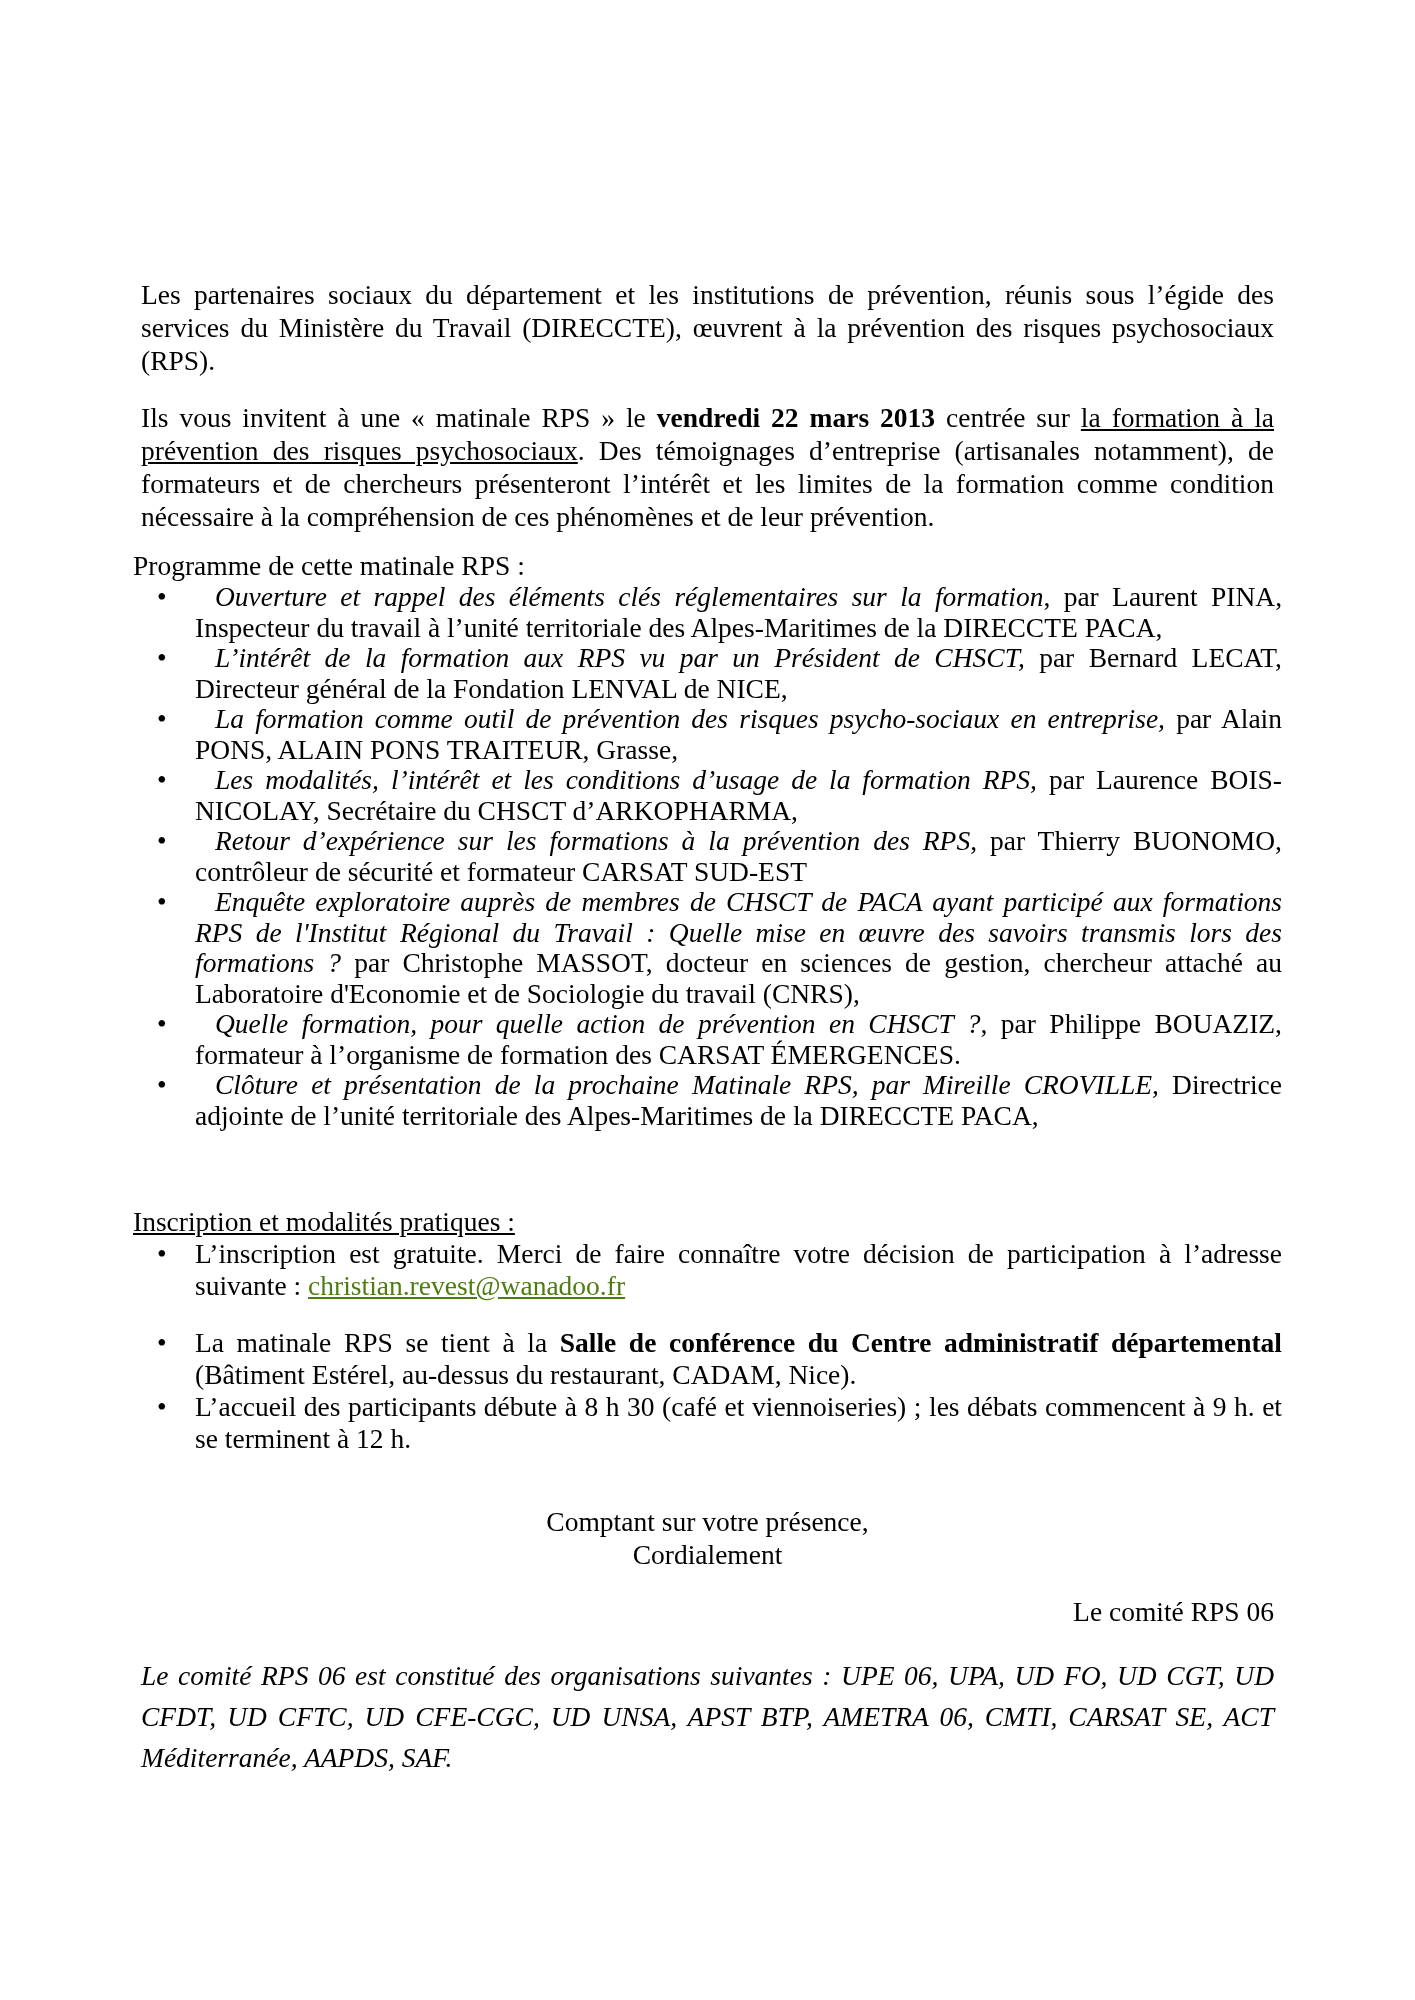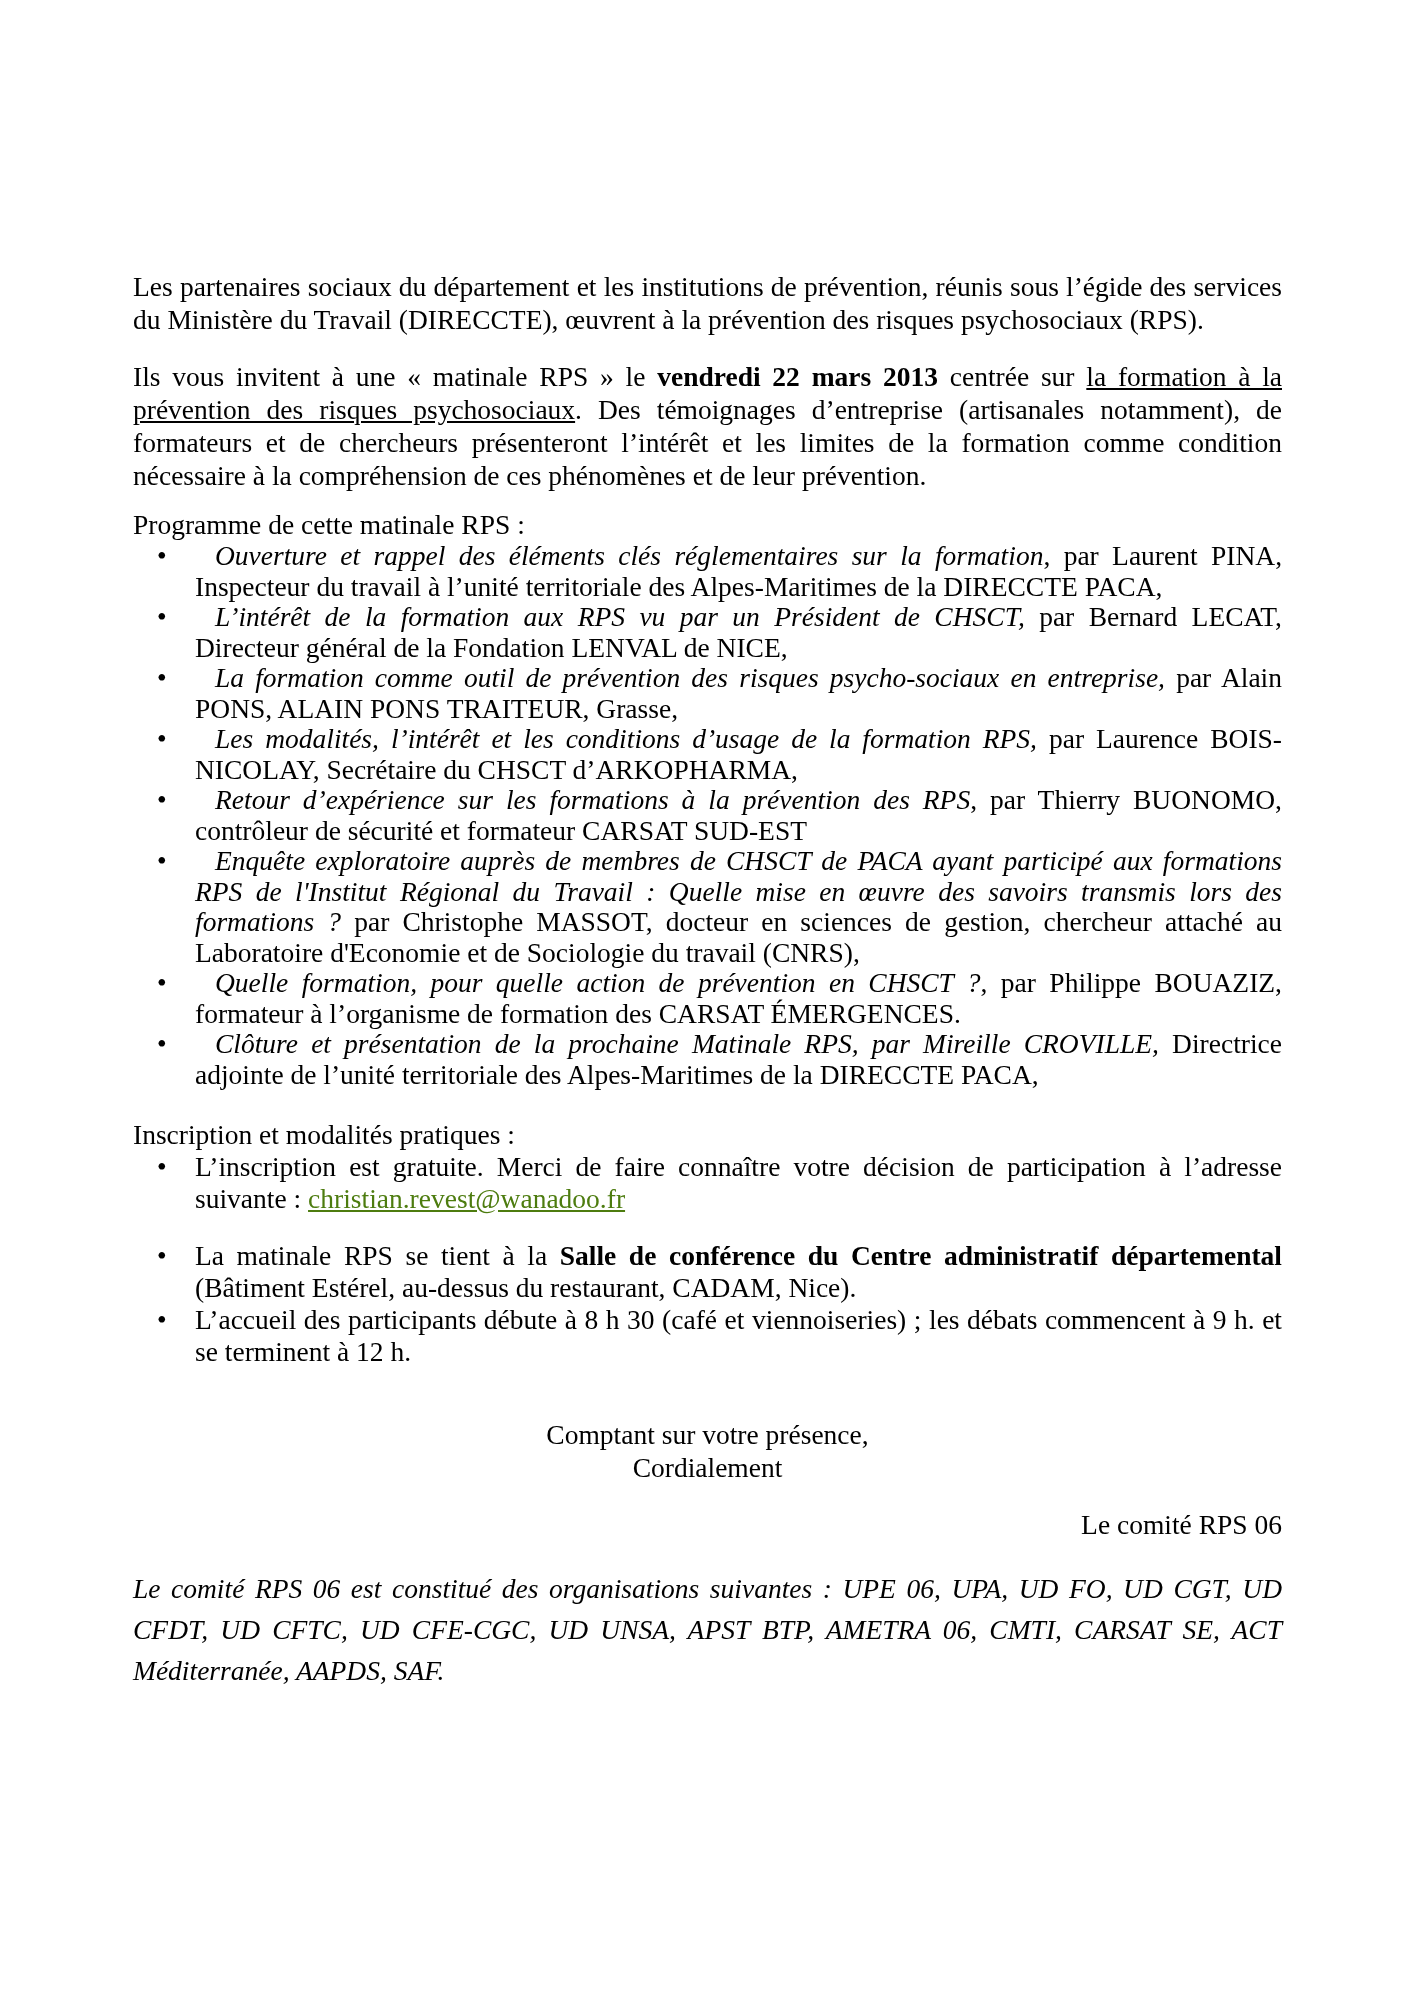--- a/index.html
+++ b/index.html
@@ -16,37 +16,37 @@
     overflow: hidden;
   }
   .content {
     position: absolute;
     left: 133px; top: 270px;
     width: 1149px;
     font-size: 27.5px;
     line-height: 33px;
     text-align: justify;
   }
-  p { margin: 0; }
+  p { margin: 8px; }
   .p1 { margin-bottom: 24px; }
   .p2 { margin-bottom: 16px; }
   .bold { font-weight: bold; }
   .it { font-style: italic; margin-left: 20px; }
   .ul-phrase { text-decoration: underline; }
   ul { margin: 0; padding: 0 0 0 62px; list-style: none; }
   li { position: relative; text-align: justify; }
   ul.programme li { line-height: 30.5px; }
   ul.inscription li { line-height: 32px; }
   .bullet {
     position: absolute;
     left: -38px; top: 0;
     font-style: normal;
   }
   .heading { margin: 0; }
-  .inscription-heading { margin-top: 28px; }
+  .inscription-heading { margin-top: 74px; text-decoration: underline; }
   .li-gap { margin-bottom: 25px; }
   .closing { margin-top: 50px; text-align: center; }
   .signature { margin-top: 24px; text-align: right; }
   .footer {
     margin-top: 27px;
     font-style: italic;
     line-height: 41px;
   }
   a.email-link {
     color: #4d7c0f;

